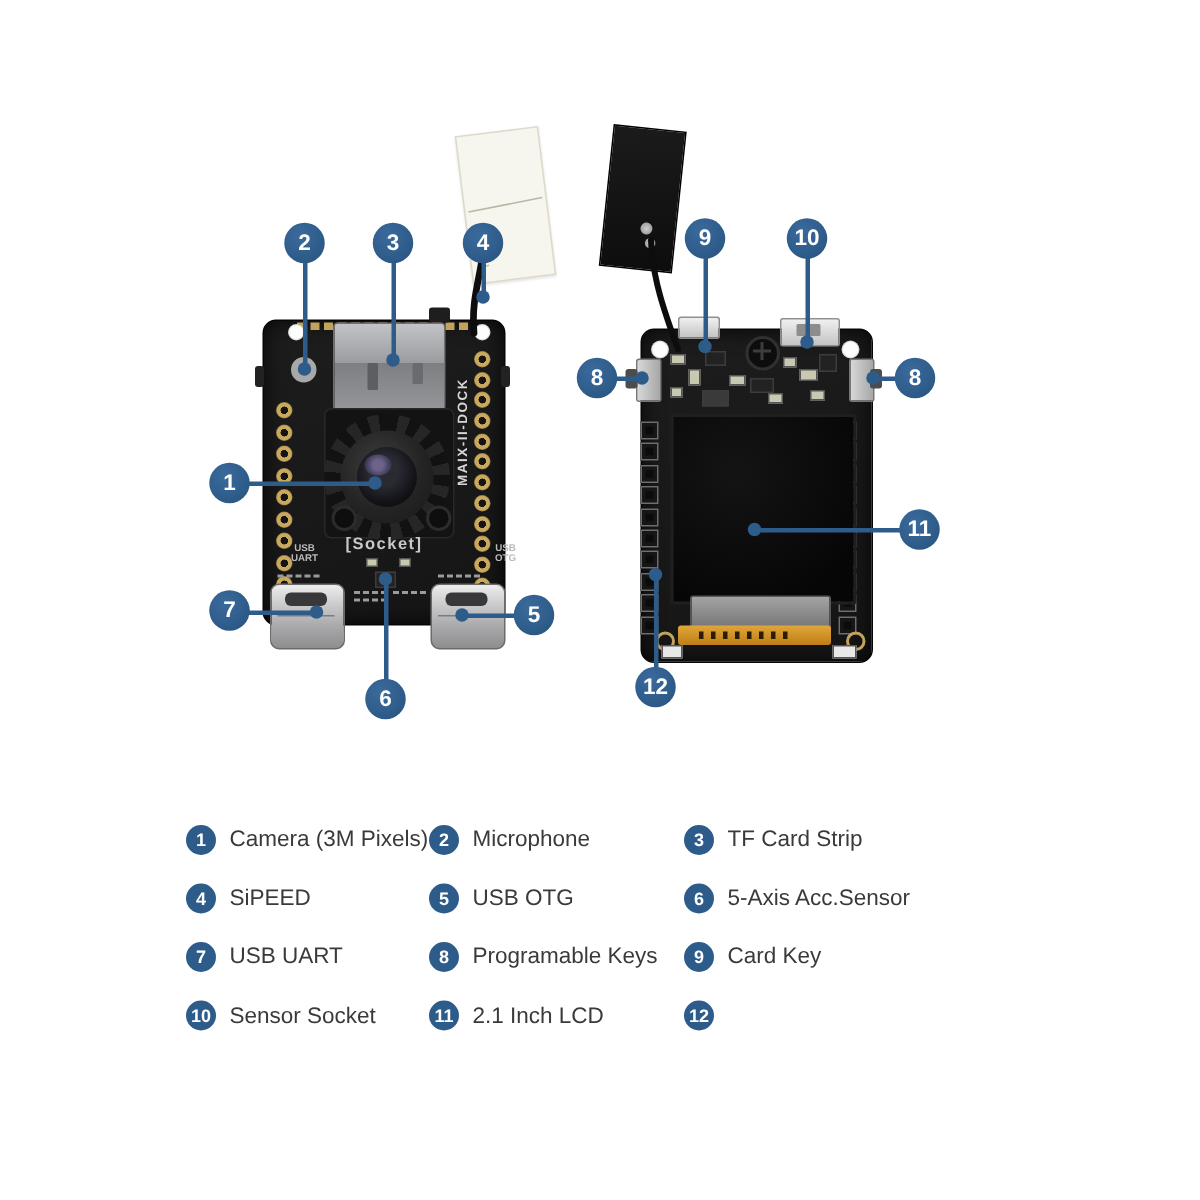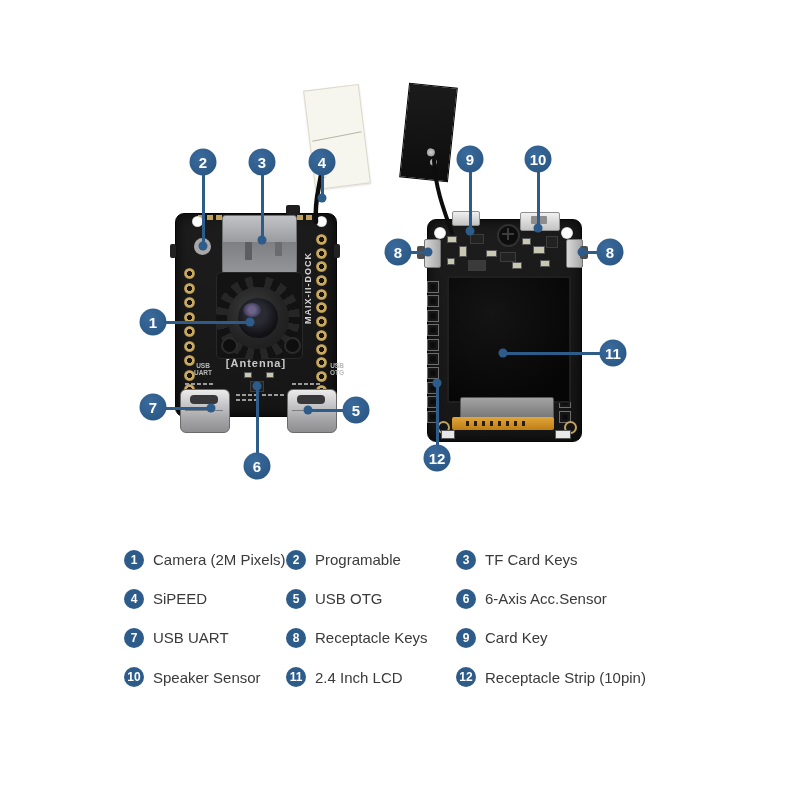--- a/index.html
+++ b/index.html
@@ -160,21 +160,21 @@
     </div>
 
   <div class="cammod" style="left:216px;top:272px;"></div>
   <div class="ring" style="left:216px;top:276px;"></div>
   <div class="barrel" style="left:227px;top:287px;"></div>
   <div class="lens" style="left:238px;top:298px;"></div>
   <div class="glass" style="left:243px;top:303px;"></div>
   <div class="sidecirc" style="left:221px;top:337px;"></div>
   <div class="sidecirc" style="left:284px;top:337px;"></div>
 
-  <div class="silk" style="left:216px;top:357px;width:80px;">[Antenna]</div>
+  <div class="silk" style="left:216px;top:357px;width:80px;">[Socket]</div>
 
   <div class="tinylab" style="left:190px;top:362px;width:26px;">
     <span>USB</span><br>
     <span>UART</span>
   </div>
   <div class="tinylab" style="left:324px;top:362px;width:26px;">
     <span>USB</span><br>
     <span>OTG</span>
   </div>
 
@@ -336,61 +336,60 @@
   <div class="marker" style="left:398px;top:252px;">8</div>
   <div class="marker" style="left:610px;top:252px;">8</div>
   <div class="marker" style="left:470px;top:159px;">9</div>
   <div class="marker" style="left:538px;top:159px;">10</div>
   <div class="marker" style="left:613px;top:353px;">11</div>
   <div class="marker" style="left:437px;top:458px;">12</div>
 
   <div class="legend">
     <div class="litem">
       <span class="lgc">1</span>
-      <span class="llab">Camera (2M Pixels)</span>
+      <span class="llab">Camera (3M Pixels)</span>
     </div>
     <div class="litem">
       <span class="lgc">2</span>
-      <span class="llab">Programable</span>
+      <span class="llab">Microphone</span>
     </div>
     <div class="litem">
       <span class="lgc">3</span>
-      <span class="llab">TF Card Keys</span>
+      <span class="llab">TF Card Strip</span>
     </div>
     <div class="litem">
       <span class="lgc">4</span>
       <span class="llab">SiPEED</span>
     </div>
     <div class="litem">
       <span class="lgc">5</span>
       <span class="llab">USB OTG</span>
     </div>
     <div class="litem">
       <span class="lgc">6</span>
-      <span class="llab">6-Axis Acc.Sensor</span>
+      <span class="llab">5-Axis Acc.Sensor</span>
     </div>
     <div class="litem">
       <span class="lgc">7</span>
       <span class="llab">USB UART</span>
     </div>
     <div class="litem">
       <span class="lgc">8</span>
-      <span class="llab">Receptacle Keys</span>
+      <span class="llab">Programable Keys</span>
     </div>
     <div class="litem">
       <span class="lgc">9</span>
       <span class="llab">Card Key</span>
     </div>
     <div class="litem">
       <span class="lgc">10</span>
-      <span class="llab">Speaker Sensor</span>
+      <span class="llab">Sensor Socket</span>
     </div>
     <div class="litem">
       <span class="lgc">11</span>
-      <span class="llab">2.4 Inch LCD</span>
+      <span class="llab">2.1 Inch LCD</span>
     </div>
     <div class="litem">
       <span class="lgc">12</span>
-      <span class="llab">Receptacle Strip (10pin)</span>
     </div>
   </div>
 
 </div>
 
 </body></html>

